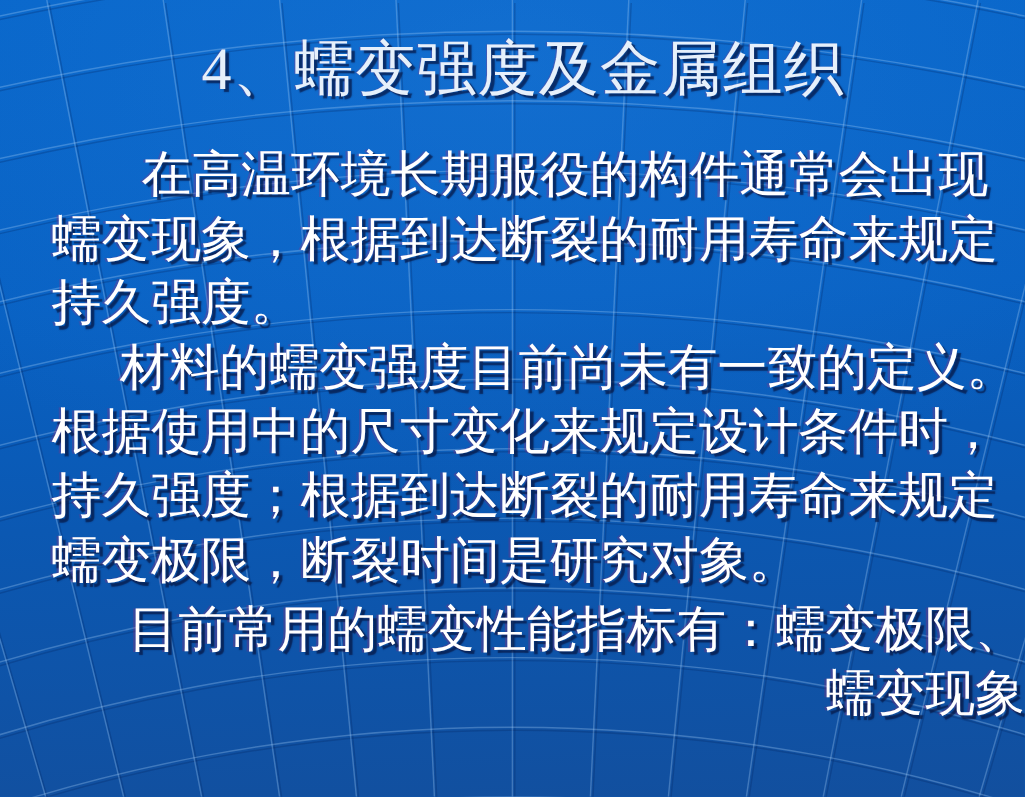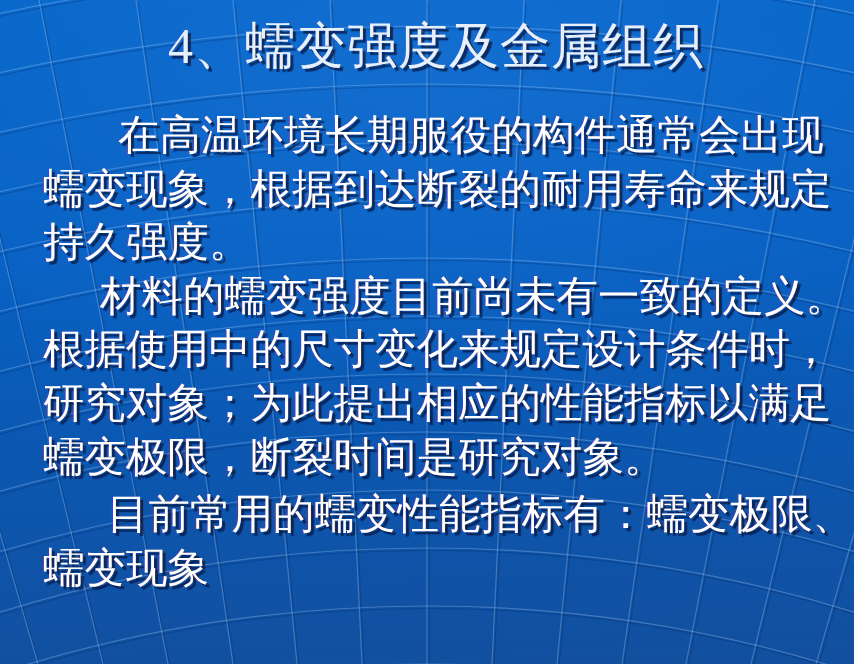--- a/index.html
+++ b/index.html
@@ -14,35 +14,35 @@
       radial-gradient(120% 90% at 50% 8%, rgba(36,124,218,0.38), rgba(36,124,218,0) 62%),
       linear-gradient(178deg, #0766ca 0%, #0861c3 38%, #0b58b2 64%, #124f9e 100%);
   }
   .mesh {
     position: absolute; left: 0; top: 0; width: 854px; height: 664px;
     pointer-events: none;
   }
   .mesh .dark  { stroke: #02235c; stroke-opacity: 0.26; stroke-width: 1.2; }
   .mesh .light { stroke: #a6cdf6; stroke-opacity: 0.32; stroke-width: 1.2; }
   .title {
-    position: absolute; top: 13px; left: 0; width: 854px;
+    position: absolute; top: 24px; left: 0; width: 854px;
     padding-left: 18px; box-sizing: border-box;
     text-align: center; white-space: nowrap;
     font-size: 50px; font-weight: 400; letter-spacing: 1px;
     color: #e6f0fb;
     text-shadow: 3px 3px 1px rgba(6, 28, 78, 0.8), -1px 0 0 rgba(210, 30, 110, 0.22);
   }
   .body-text {
-    position: absolute; top: 109px; left: 43px; right: 0;
+    position: absolute; top: 119px; left: 43px; right: 0;
     color: #ffffff; font-size: 41.5px; line-height: 53.6px;
     white-space: nowrap;
     text-shadow: 3px 3px 1px rgba(6, 24, 70, 0.78), -2px 0 0 rgba(215, 25, 100, 0.22);
   }
   .para { margin: 0; }
-  .para-3 { margin-top: 4px; }
+  .para-3 { margin-top: 4px; text-align: right; }
   .line { height: 53.6px; }
   .ind-a { padding-left: 75px; }
   .ind-b { padding-left: 57px; }
   .ind-c { padding-left: 64px; }
 </style>
 </head>
 <body>
 
 <div class="slide">
 
@@ -89,21 +89,21 @@
 
     <div class="para">
       <div class="line ind-a">在高温环境长期服役的构件通常会出现</div>
       <div class="line">蠕变现象，根据到达断裂的耐用寿命来规定</div>
       <div class="line">持久强度。</div>
     </div>
 
     <div class="para">
       <div class="line ind-b">材料的蠕变强度目前尚未有一致的定义。</div>
       <div class="line">根据使用中的尺寸变化来规定设计条件时，</div>
-      <div class="line">研究对象；为此提出相应的性能指标以满足</div>
+      <div class="line">持久强度；根据到达断裂的耐用寿命来规定</div>
       <div class="line">蠕变极限，断裂时间是研究对象。</div>
     </div>
 
     <div class="para para-3">
       <div class="line ind-c">目前常用的蠕变性能指标有：蠕变极限、</div>
       <div class="line">蠕变现象</div>
     </div>
 
   </div>
 </div>

